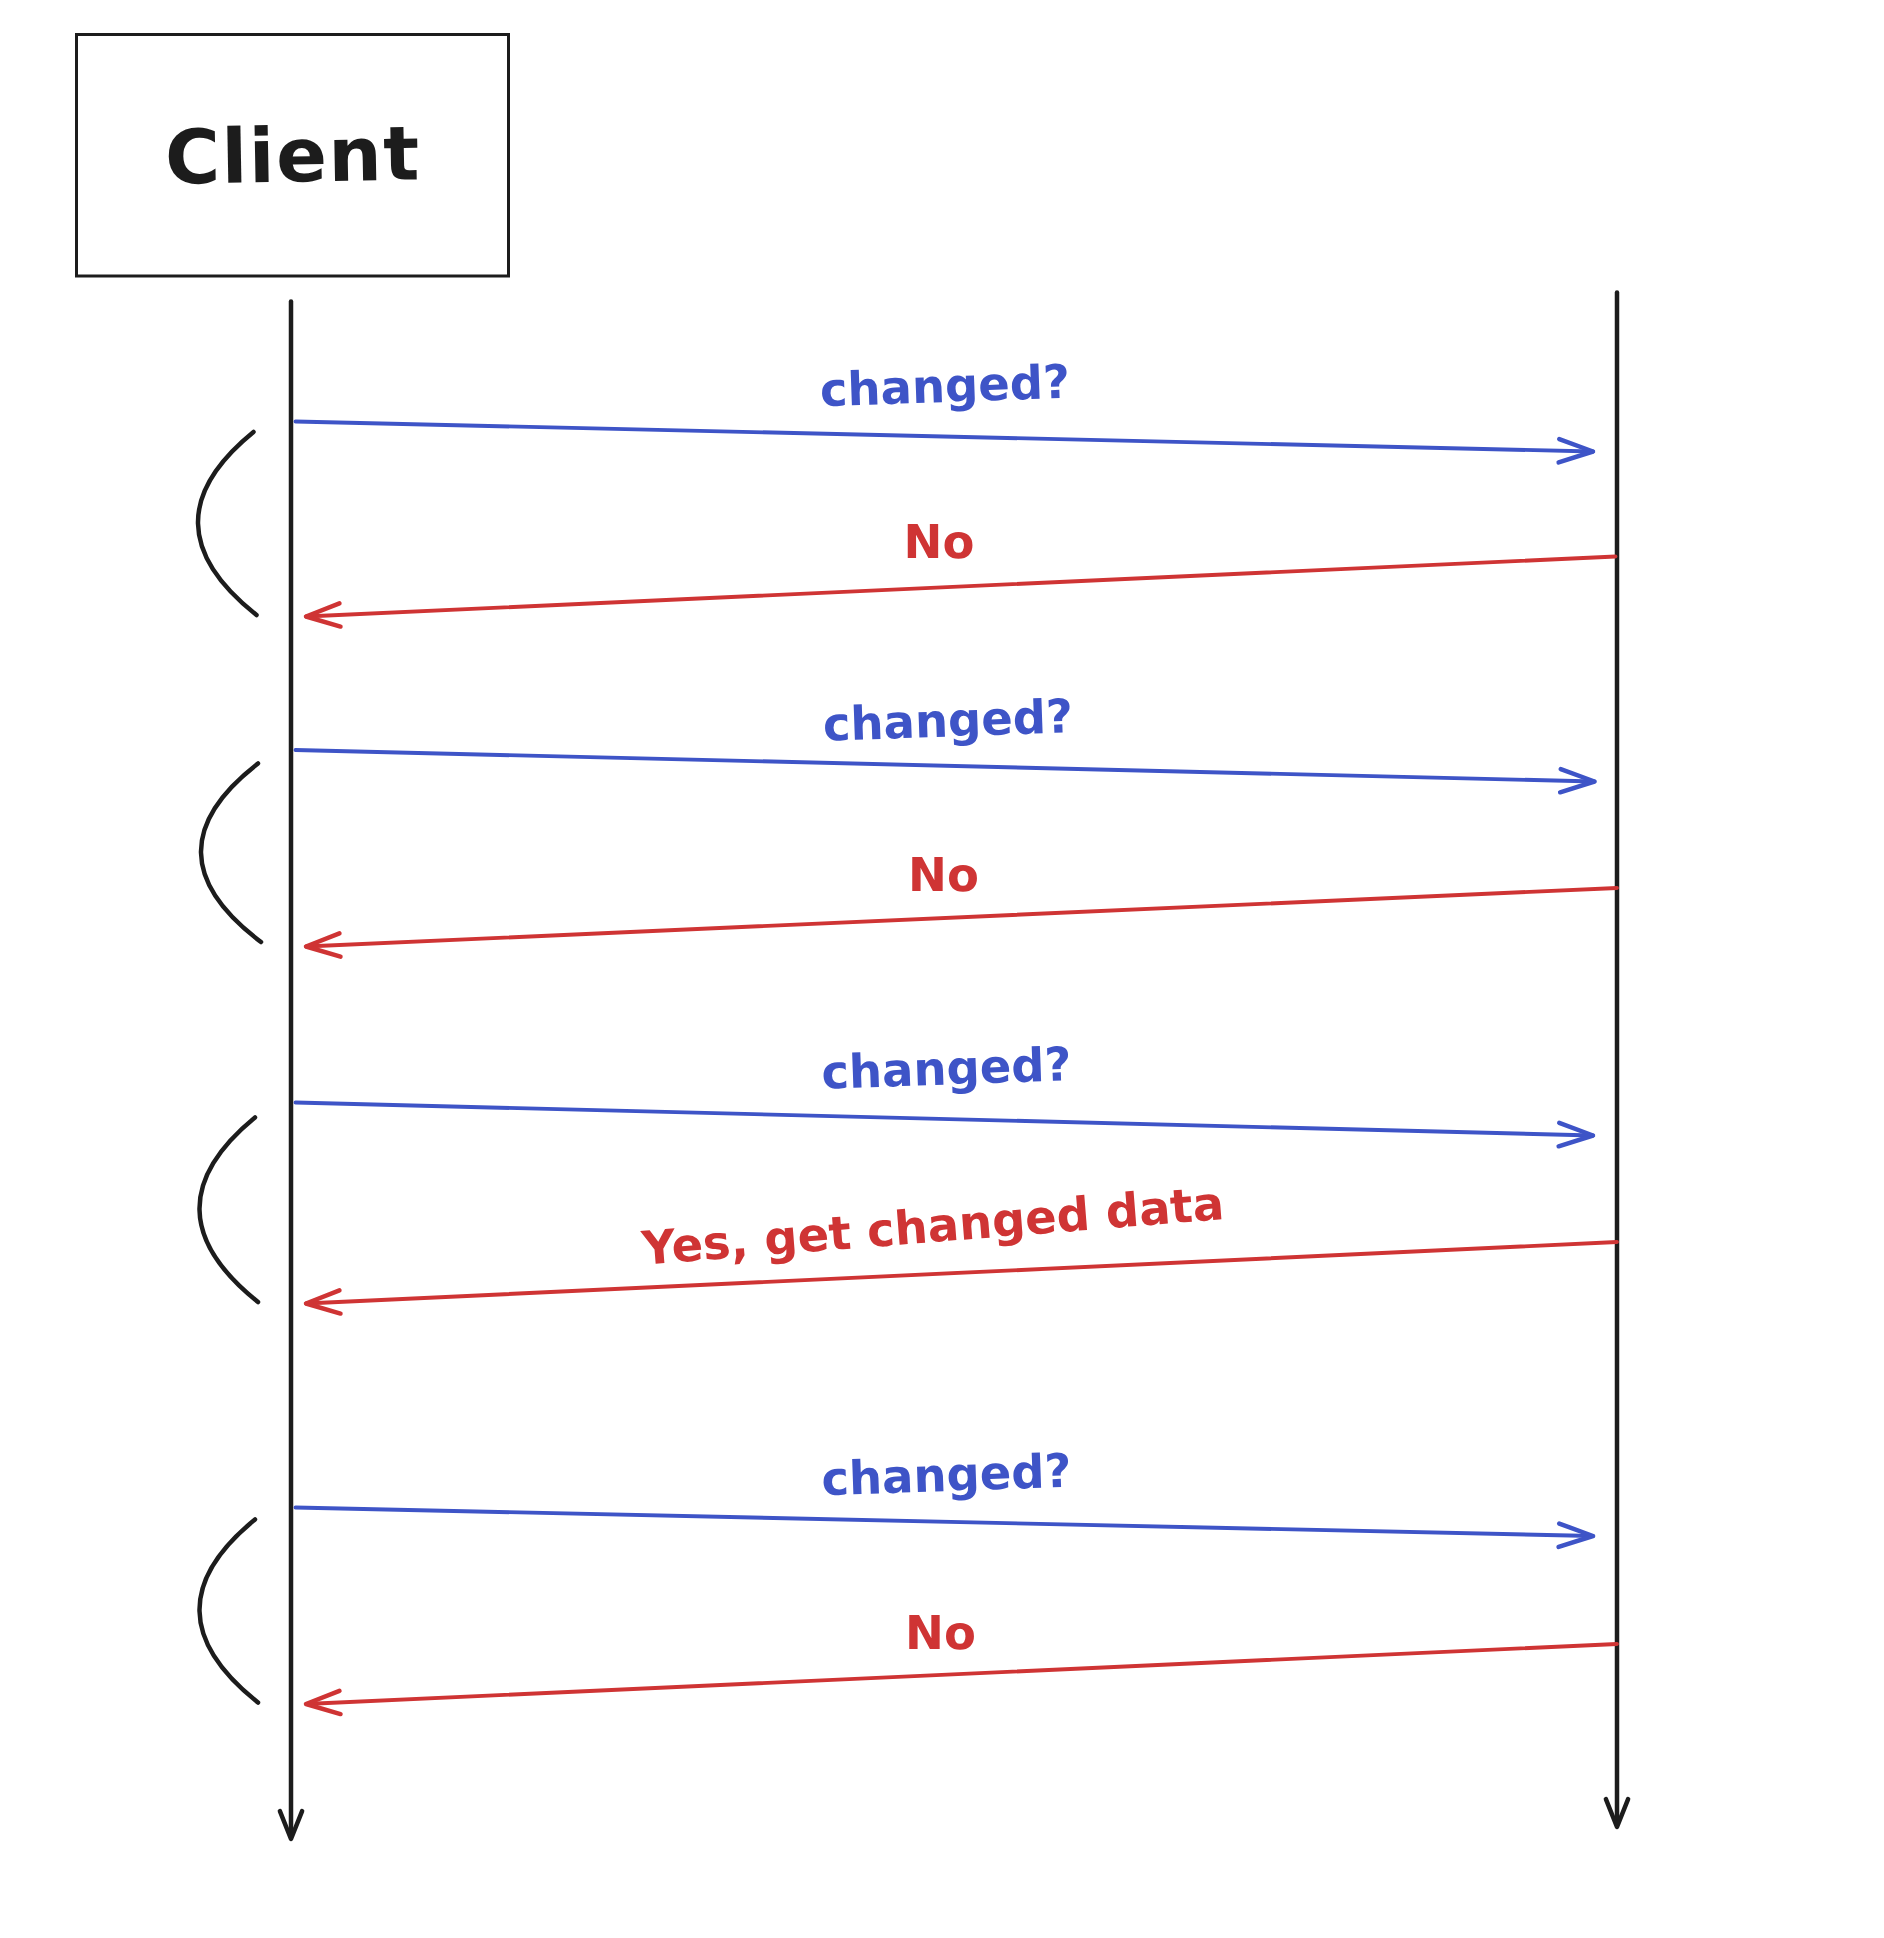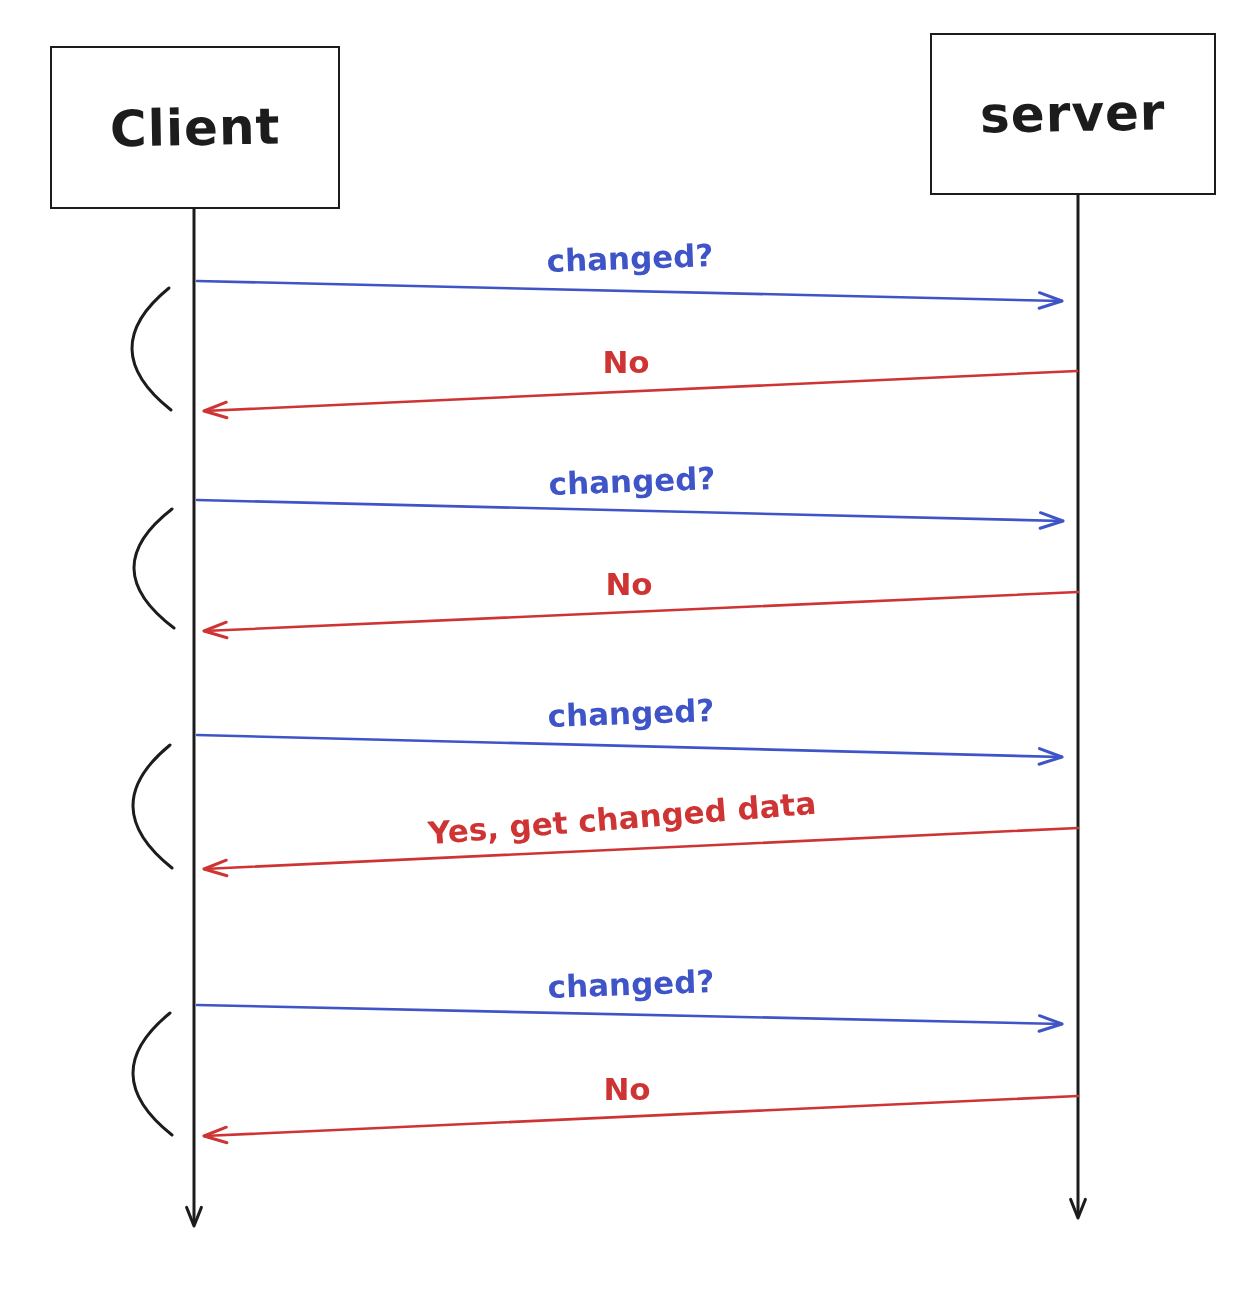--- a/index.html
+++ b/index.html
@@ -67,20 +67,17 @@
       <path d="M 226.3 860.2 L 204 869 L 227.0 875.7" fill="none" stroke="#cf3434" stroke-width="3" stroke-linecap="round" stroke-linejoin="round"></path>
       <text x="622" y="818" fill="#cf3434" text-anchor="middle" dominant-baseline="central" class="msg-label" transform="rotate(-4.5 622 818)">Yes, get changed data</text>
       <line x1="197" y1="1005" x2="1062" y2="1024" stroke="#3e54c7" stroke-width="2.6" stroke-linecap="round"></line>
       <path d="M 1039.1 1031.3 L 1062 1024 L 1039.5 1015.7" fill="none" stroke="#3e54c7" stroke-width="3" stroke-linecap="round" stroke-linejoin="round"></path>
       <text x="631" y="984" fill="#3e54c7" text-anchor="middle" dominant-baseline="central" class="msg-label" transform="rotate(-2 631 984)">changed?</text>
       <line x1="1078" y1="1096" x2="204" y2="1136" stroke="#cf3434" stroke-width="2.6" stroke-linecap="round"></line>
       <path d="M 226.3 1127.2 L 204 1136 L 227.0 1142.7" fill="none" stroke="#cf3434" stroke-width="3" stroke-linecap="round" stroke-linejoin="round"></path>
       <text x="627" y="1089" fill="#cf3434" text-anchor="middle" dominant-baseline="central" class="msg-label" transform="rotate(0 627 1089)">No</text>
     </svg>
 
-  <div class="actor-box" style="left: 50px; top: 46px; width: 290px; height: 163px;">
+  <div class="actor-box" style="left: 50px; top: 22px; width: 290px; height: 163px;">
     <span class="actor-label">Client</span>
   </div>
 
-  <div class="actor-box" style="left: 930px; top: 33px; width: 286px; height: 162px;">
-    <span class="actor-label">server</span>
-  </div>
 </div>
 
 </body></html>

